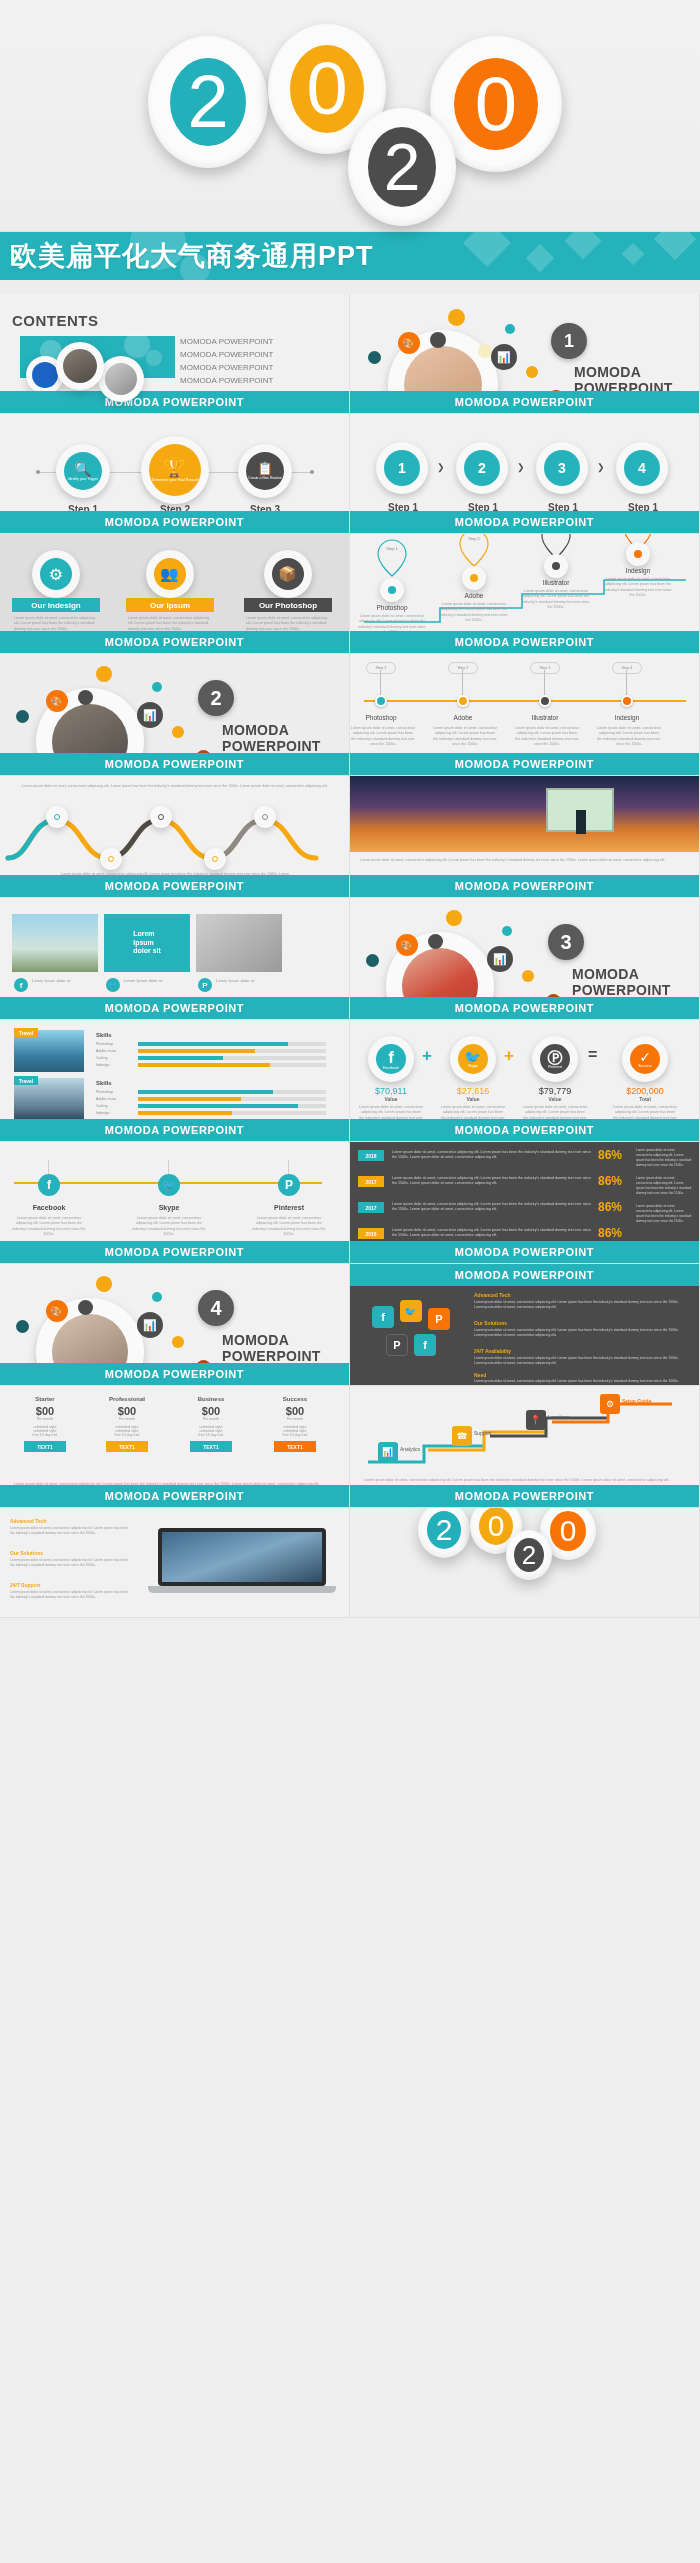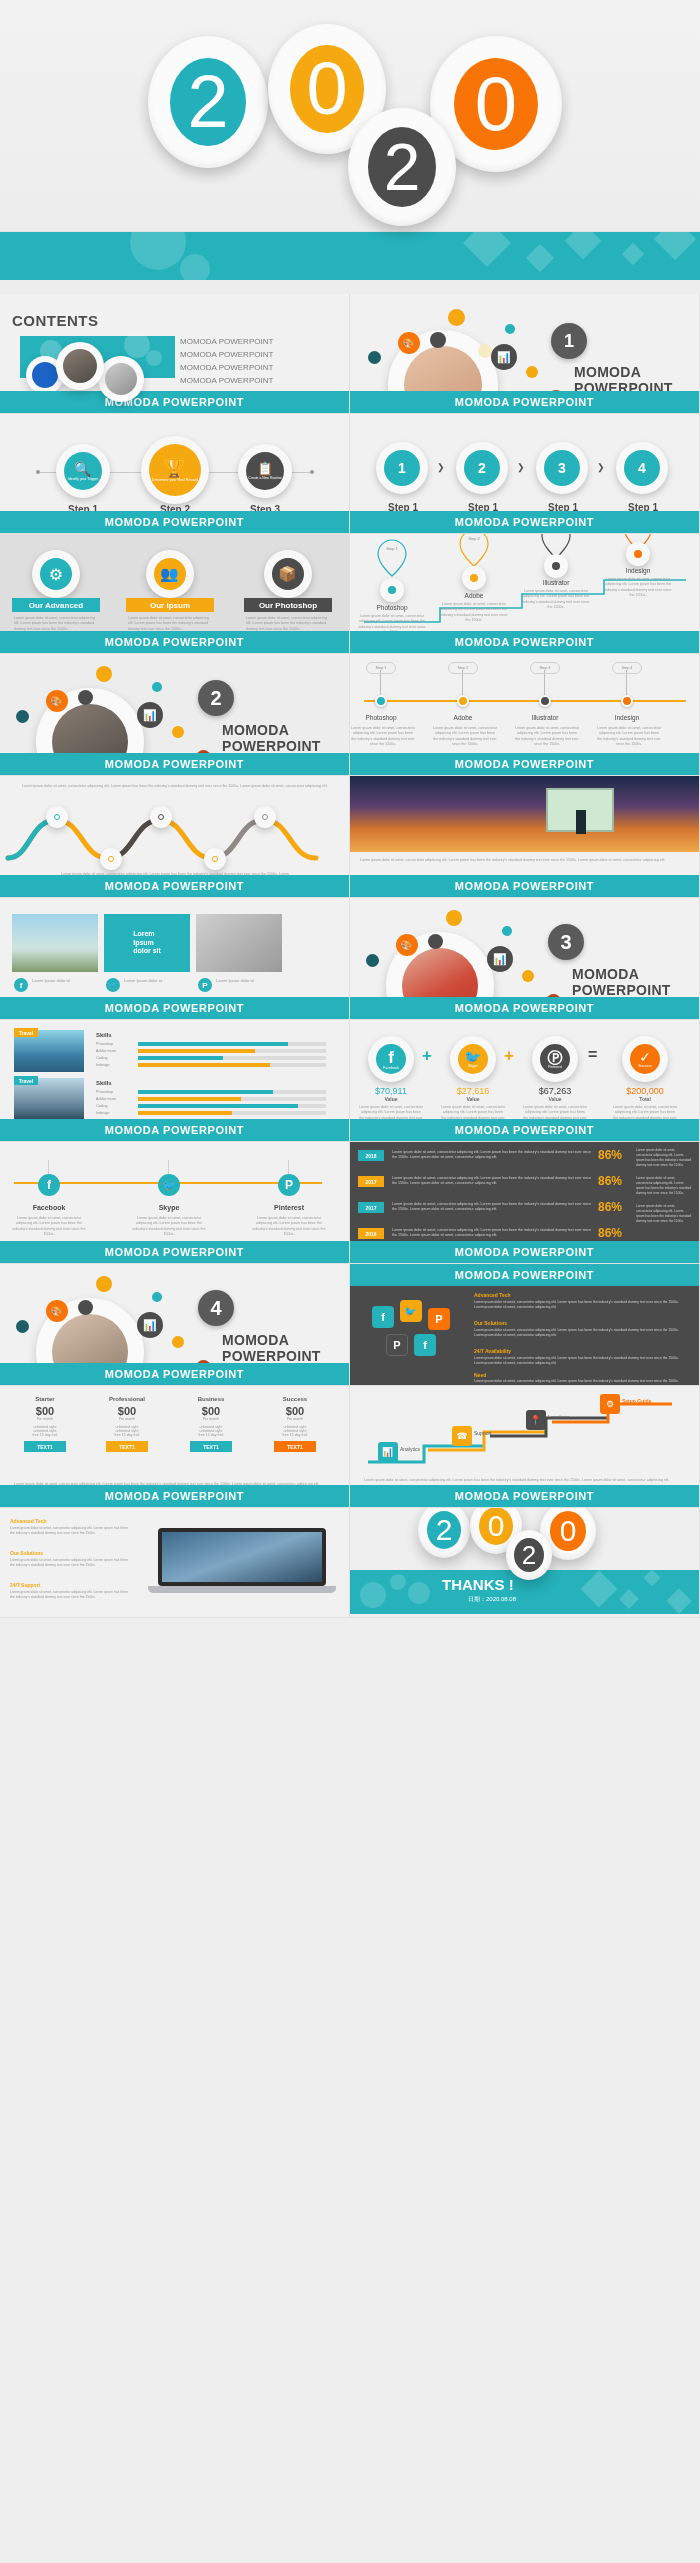--- a/index.html
+++ b/index.html
@@ -95,20 +95,21 @@
   </div>
 
   <div class="title-banner">
     <div class="bubble" style="left:130px;top:-18px;width:56px;height:56px;"></div>
     <div class="bubble" style="left:180px;top:22px;width:30px;height:30px;"></div>
     <div class="diamond" style="left:470px;top:-6px;width:34px;height:34px;"></div>
     <div class="diamond" style="left:530px;top:16px;width:20px;height:20px;"></div>
     <div class="diamond" style="left:570px;top:-4px;width:26px;height:26px;"></div>
     <div class="diamond" style="left:625px;top:14px;width:16px;height:16px;"></div>
     <div class="diamond" style="left:660px;top:-8px;width:30px;height:30px;"></div>
+    <div class="tb-text">欧美扁平化大气商务通用PPT</div>
   </div>
 
   <div style="height:14px;background:#ededed;"></div>
 
   <div class="grid">
 
     <div class="slide" style="height:120px;">
       <div class="body">
         <div style="position:absolute;left:12px;top:18px;font-size:15px;font-weight:bold;color:#4d4d4d;letter-spacing:.5px;">CONTENTS</div>
         <div style="position:absolute;left:20px;top:42px;width:155px;height:42px;background:#25b2bb;">
@@ -243,21 +244,21 @@
         <div class="stepcirc" style="left:146px;top:16px;width:48px;height:48px;">
           <div class="si bgorange">
               <span style="font-size:15px;">👥</span>
             </div>
         </div>
         <div class="stepcirc" style="left:264px;top:16px;width:48px;height:48px;">
           <div class="si bgdark">
               <span style="font-size:15px;">📦</span>
             </div>
         </div>
-        <div class="pillbtn bgteal" style="left:12px;top:64px;width:88px;height:14px;">Our Advanced</div>
+        <div class="pillbtn bgteal" style="left:12px;top:64px;width:88px;height:14px;">Our Indesign</div>
         <div class="pillbtn bgorange" style="left:126px;top:64px;width:88px;height:14px;">Our Ipsum</div>
         <div class="pillbtn bgdark" style="left:244px;top:64px;width:88px;height:14px;">Our Photoshop</div>
         <div class="stepbody" style="left:14px;top:82px;width:86px;text-align:left;">Lorem ipsum dolor sit amet, consectetur adipiscing elit. Lorem ipsum has been the industry's standard dummy text ever since the 1500s.</div>
         <div class="stepbody" style="left:128px;top:82px;width:86px;text-align:left;">Lorem ipsum dolor sit amet, consectetur adipiscing elit. Lorem ipsum has been the industry's standard dummy text ever since the 1500s.</div>
         <div class="stepbody" style="left:246px;top:82px;width:86px;text-align:left;">Lorem ipsum dolor sit amet, consectetur adipiscing elit. Lorem ipsum has been the industry's standard dummy text ever since the 1500s.</div>
       </div>
       <div class="cap">MOMODA POWERPOINT</div>
     </div>
 
     <div class="slide" style="height:120px;">
@@ -519,21 +520,21 @@
           <div class="si bgred">
               <span style="font-size:14px;line-height:1;">✓</span>
               <span style="font-size:3.6px;">Success</span>
             </div>
         </div>
 
         <div style="position:absolute;left:8px;top:66px;width:66px;text-align:center;font-size:9px;color:#25b2bb;">$70,911</div>
         <div style="position:absolute;left:8px;top:76px;width:66px;text-align:center;font-size:5px;font-weight:bold;color:#6a6a6a;">Value</div>
         <div style="position:absolute;left:90px;top:66px;width:66px;text-align:center;font-size:9px;color:#f5a80f;">$27,616</div>
         <div style="position:absolute;left:90px;top:76px;width:66px;text-align:center;font-size:5px;font-weight:bold;color:#6a6a6a;">Value</div>
-        <div style="position:absolute;left:172px;top:66px;width:66px;text-align:center;font-size:9px;color:#3a3a3a;">$67,263</div>
+        <div style="position:absolute;left:172px;top:66px;width:66px;text-align:center;font-size:9px;color:#3a3a3a;">$79,779</div>
         <div style="position:absolute;left:172px;top:76px;width:66px;text-align:center;font-size:5px;font-weight:bold;color:#6a6a6a;">Value</div>
         <div style="position:absolute;left:262px;top:66px;width:66px;text-align:center;font-size:9px;color:#f97406;">$200,000</div>
         <div style="position:absolute;left:262px;top:76px;width:66px;text-align:center;font-size:5px;font-weight:bold;color:#6a6a6a;">Total</div>
         <div class="stepbody" style="left:8px;top:85px;width:66px;">Lorem ipsum dolor sit amet, consectetur adipiscing elit. Lorem ipsum has been the industry's standard dummy text ever since the 1500s.</div>
         <div class="stepbody" style="left:90px;top:85px;width:66px;">Lorem ipsum dolor sit amet, consectetur adipiscing elit. Lorem ipsum has been the industry's standard dummy text ever since the 1500s.</div>
         <div class="stepbody" style="left:172px;top:85px;width:66px;">Lorem ipsum dolor sit amet, consectetur adipiscing elit. Lorem ipsum has been the industry's standard dummy text ever since the 1500s.</div>
         <div class="stepbody" style="left:262px;top:85px;width:66px;">Lorem ipsum dolor sit amet, consectetur adipiscing elit. Lorem ipsum has been the industry's standard dummy text ever since the 1500s.</div>
       </div>
       <div class="cap">MOMODA POWERPOINT</div>
     </div>
@@ -710,28 +711,17 @@
         </div>
         <div class="bigcirc" style="left:120px;top:-10px;width:52px;height:56px;">
           <div class="inner" style="left:9px;top:9px;right:9px;bottom:9px;background:#f5a80f;font-size:30px;">0</div>
         </div>
         <div class="bigcirc" style="left:190px;top:-6px;width:56px;height:58px;">
           <div class="inner" style="left:10px;top:9px;right:10px;bottom:9px;background:#f97406;font-size:30px;">0</div>
         </div>
         <div class="bigcirc" style="left:156px;top:22px;width:46px;height:50px;z-index:6;">
           <div class="inner" style="left:8px;top:8px;right:8px;bottom:8px;background:#4c4c4c;font-size:26px;">2</div>
         </div>
-        <div style="position:absolute;left:0;top:62px;width:350px;height:44px;background:#25b2bb;overflow:hidden;">
-          <div class="bubble" style="left:10px;top:12px;width:26px;height:26px;"></div>
-          <div class="bubble" style="left:40px;top:4px;width:16px;height:16px;"></div>
-          <div class="bubble" style="left:58px;top:12px;width:22px;height:22px;"></div>
-          <div class="diamond" style="left:236px;top:6px;width:26px;height:26px;"></div>
-          <div class="diamond" style="left:272px;top:22px;width:14px;height:14px;"></div>
-          <div class="diamond" style="left:296px;top:2px;width:12px;height:12px;"></div>
-          <div class="diamond" style="left:320px;top:22px;width:18px;height:18px;"></div>
-          <div style="position:relative;z-index:3;padding-left:92px;padding-top:6px;color:#fff;font-size:15px;font-weight:bold;">THANKS !</div>
-          <div style="position:relative;z-index:3;padding-left:118px;color:#fff;font-size:6px;margin-top:2px;">日期：2020.08.08</div>
-        </div>
       </div>
     </div>
 
   </div>
 </div>
 
 </body></html>

